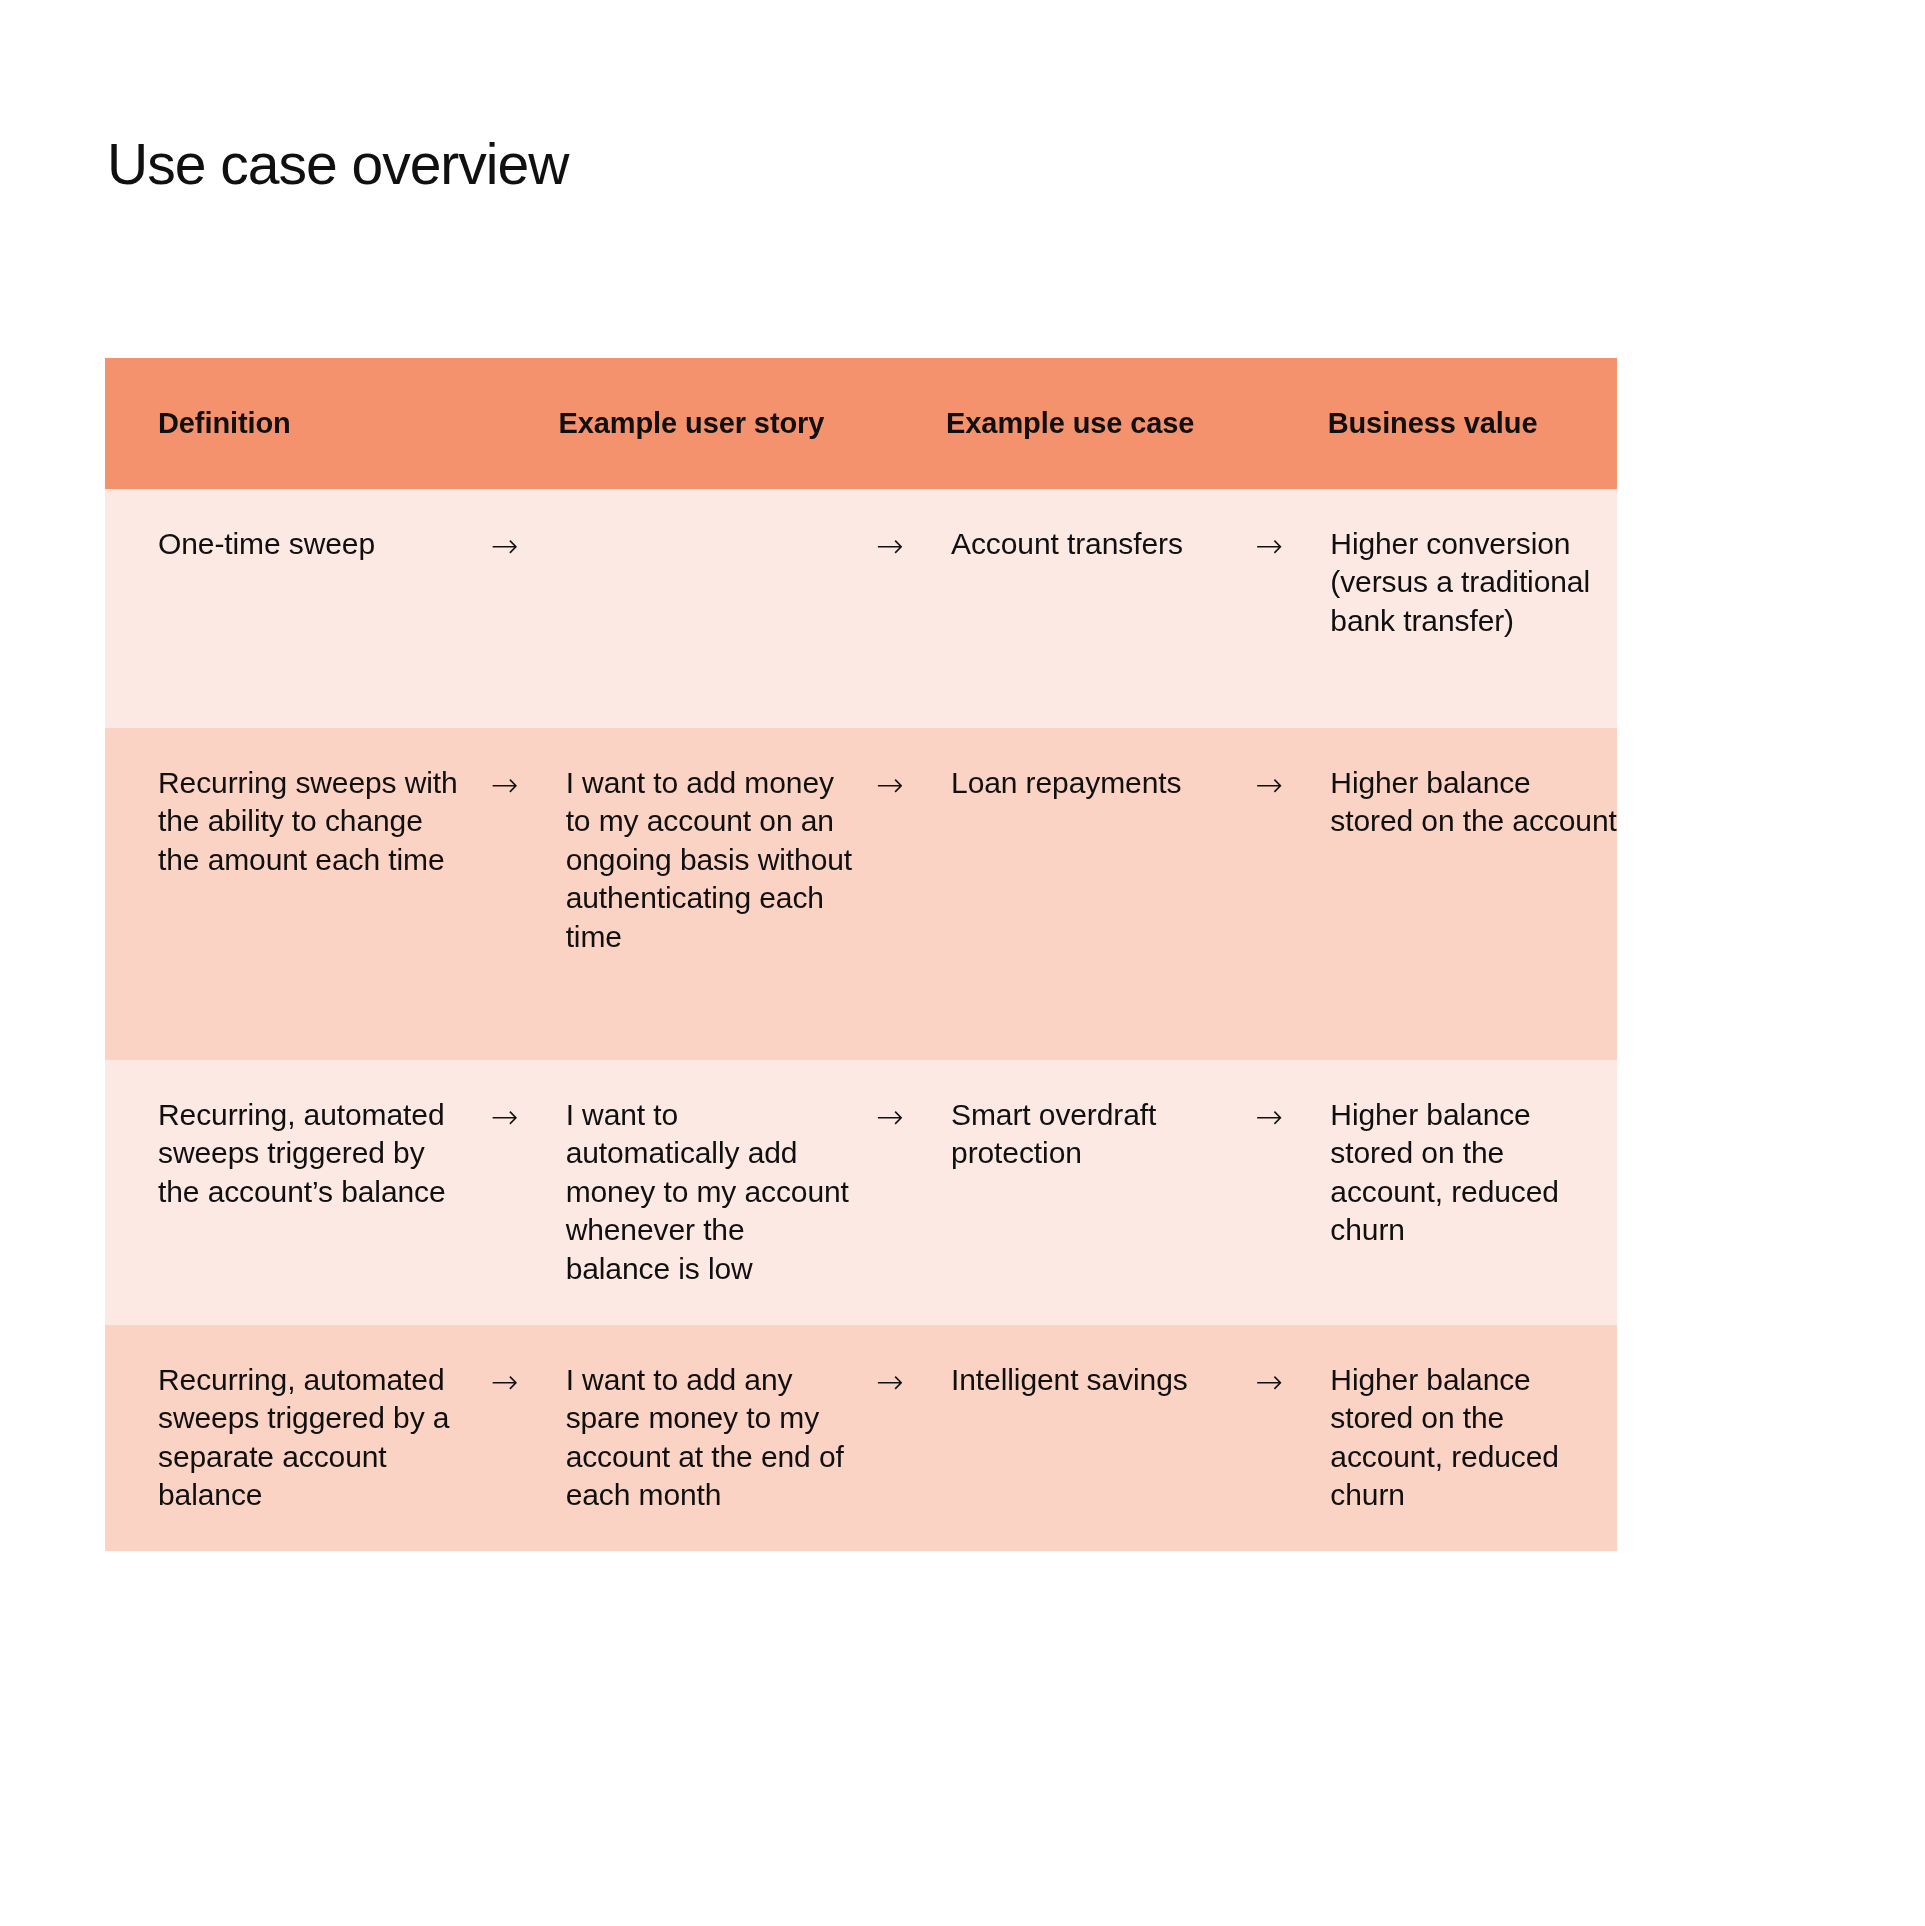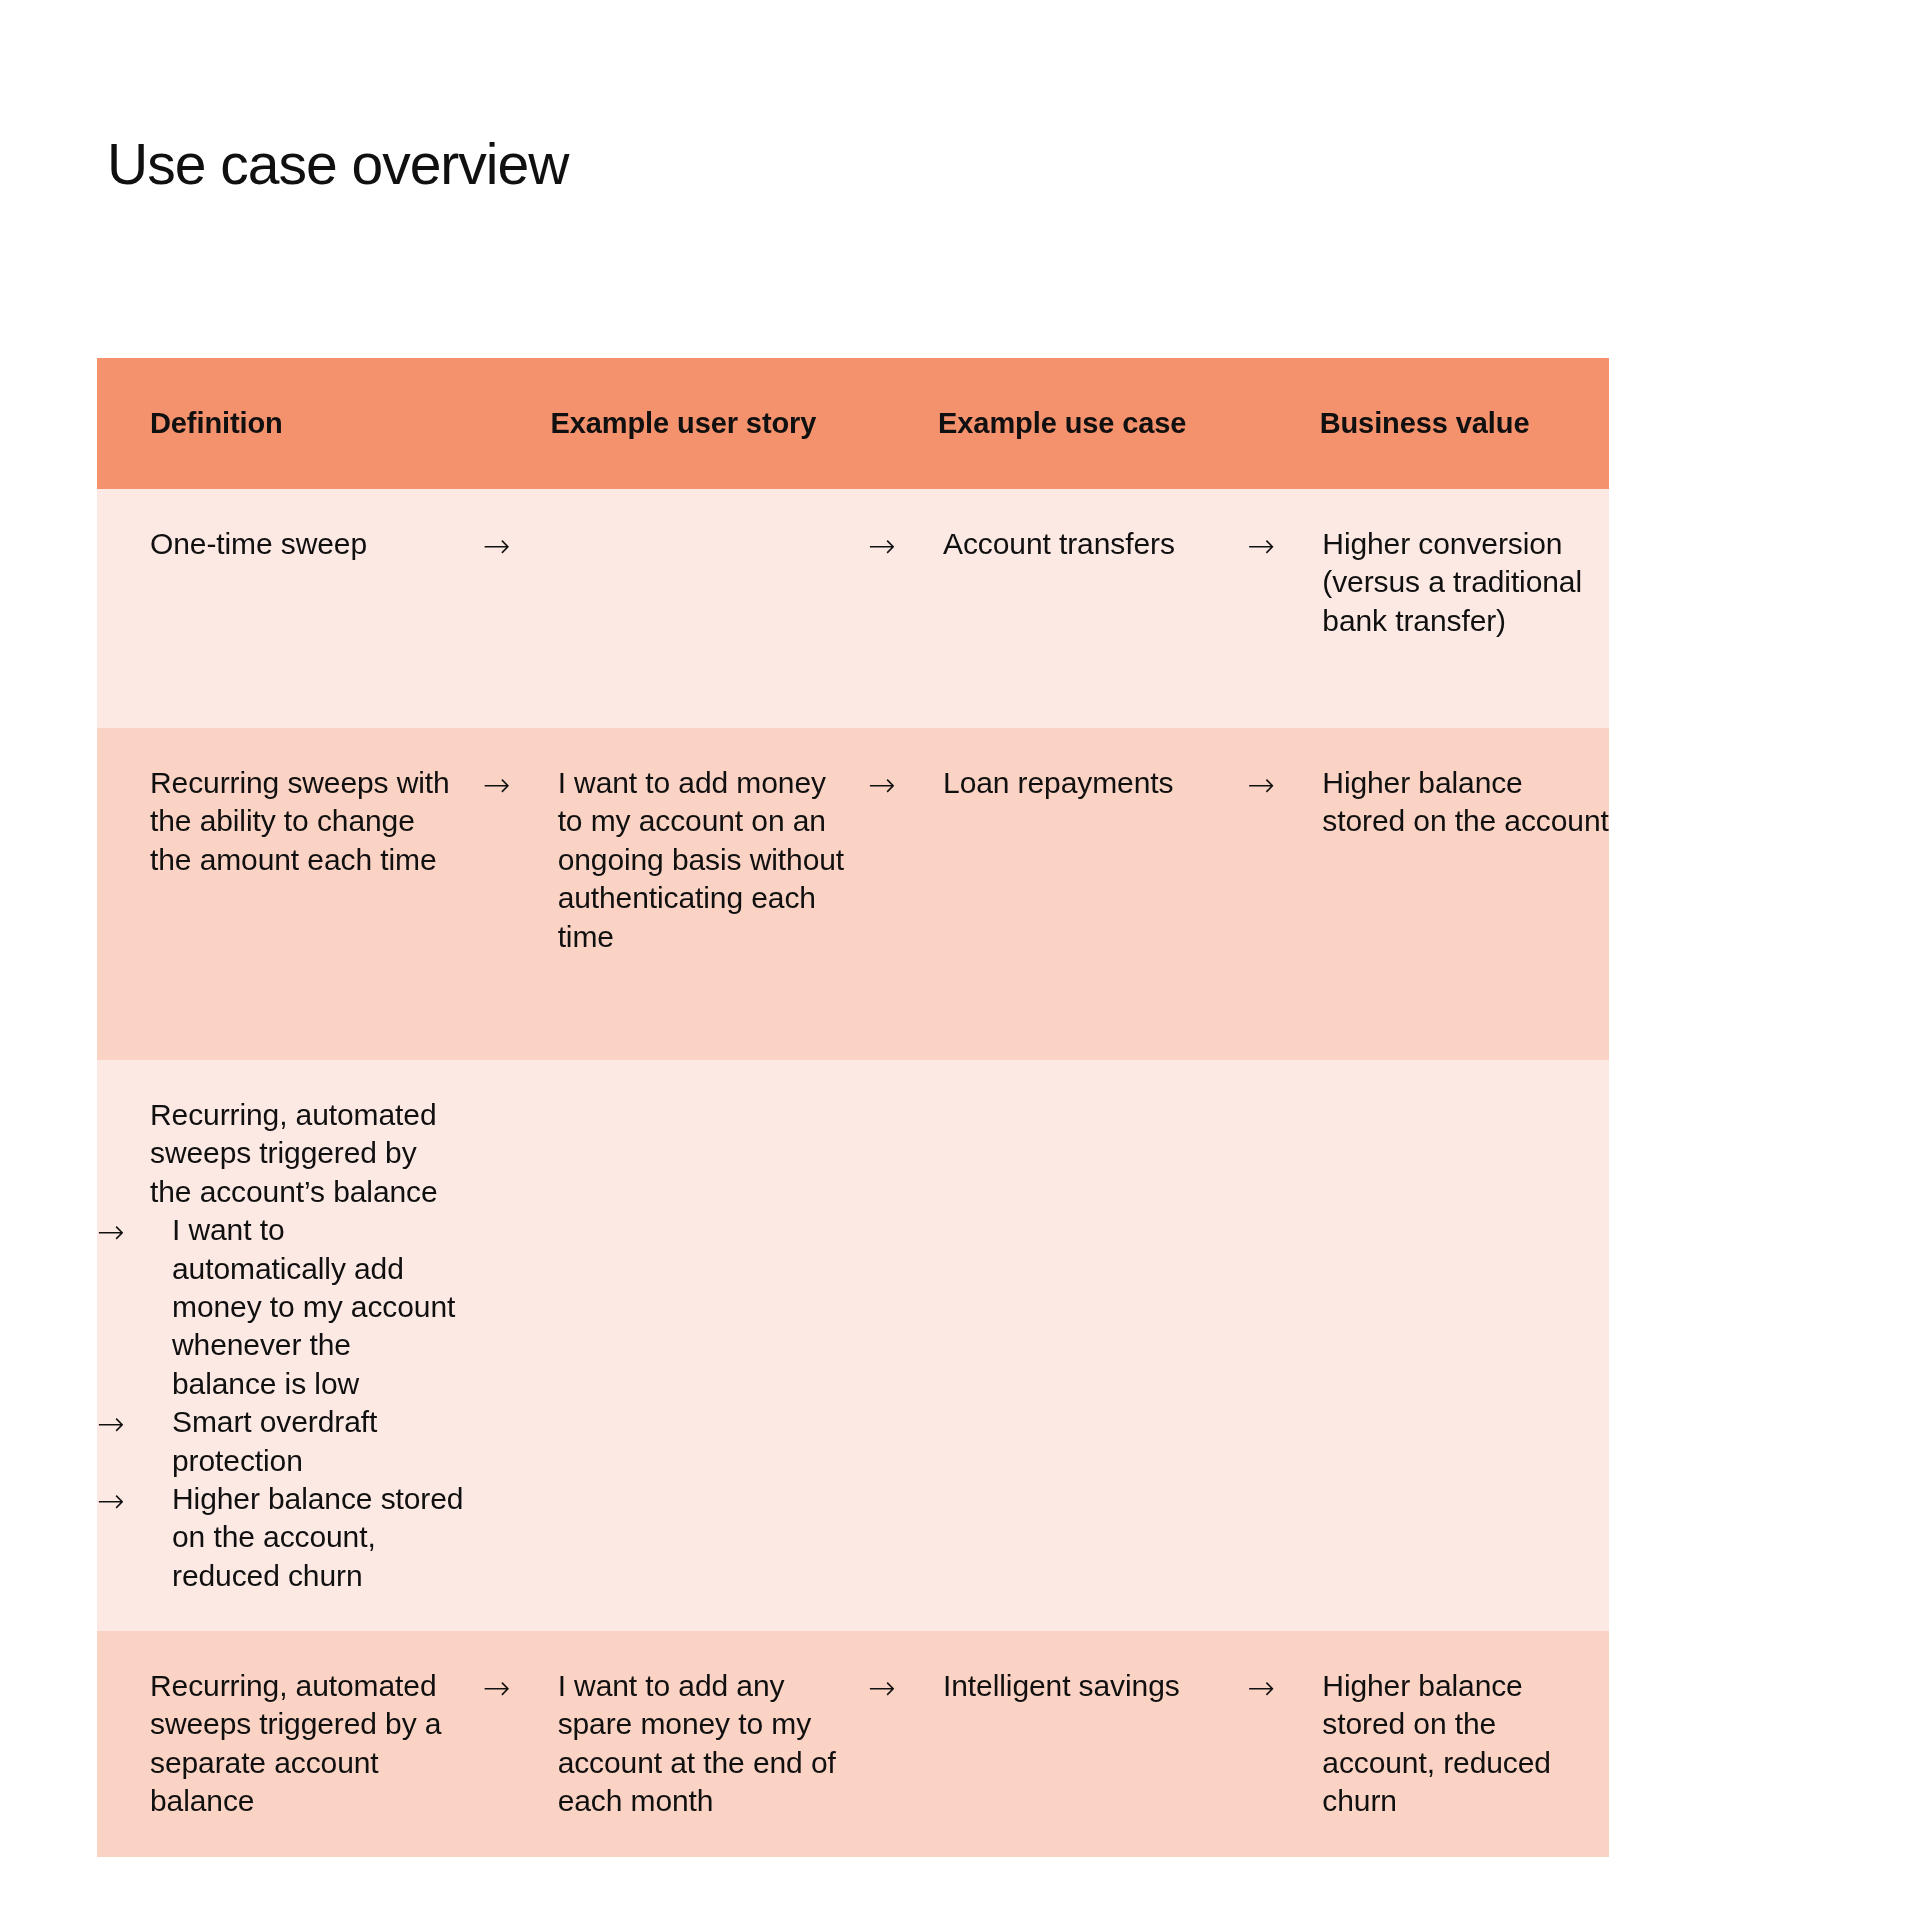--- a/index.html
+++ b/index.html
@@ -26,21 +26,21 @@
     font-weight: 400;
     letter-spacing: -1px;
     color: #101010;
     white-space: nowrap;
     margin-top: 40px;
   }
 
   
   .table {
     position: absolute;
-    left: 97px;
+    left: 105px;
     top: 358px;
     width: 1512px;
   }
 
   .row {
     display: flex;
     width: 100%;
     box-sizing: border-box;
   }
 
@@ -52,21 +52,21 @@
 
   .body-row {
     padding-top: 36px;
     padding-bottom: 36px;
   }
   .body-row.shade-light { background: #FDE9E3; }
   .body-row.shade-dark  { background: #FBD3C4; }
 
   .body-row.r1 { min-height: 239px; }
   .body-row.r2 { min-height: 332px; }
-  .body-row.r3 { min-height: 265px; flex-direction: column; }
+  .body-row.r3 { min-height: 265px; }
   .body-row.r4 { min-height: 205px; }
 
   
   .cell {
     box-sizing: border-box;
     display: flex;
     align-items: flex-start;
   }
   .c1 { width: 431px; padding-left: 53px; }
   .c2 { width: 438px; }

